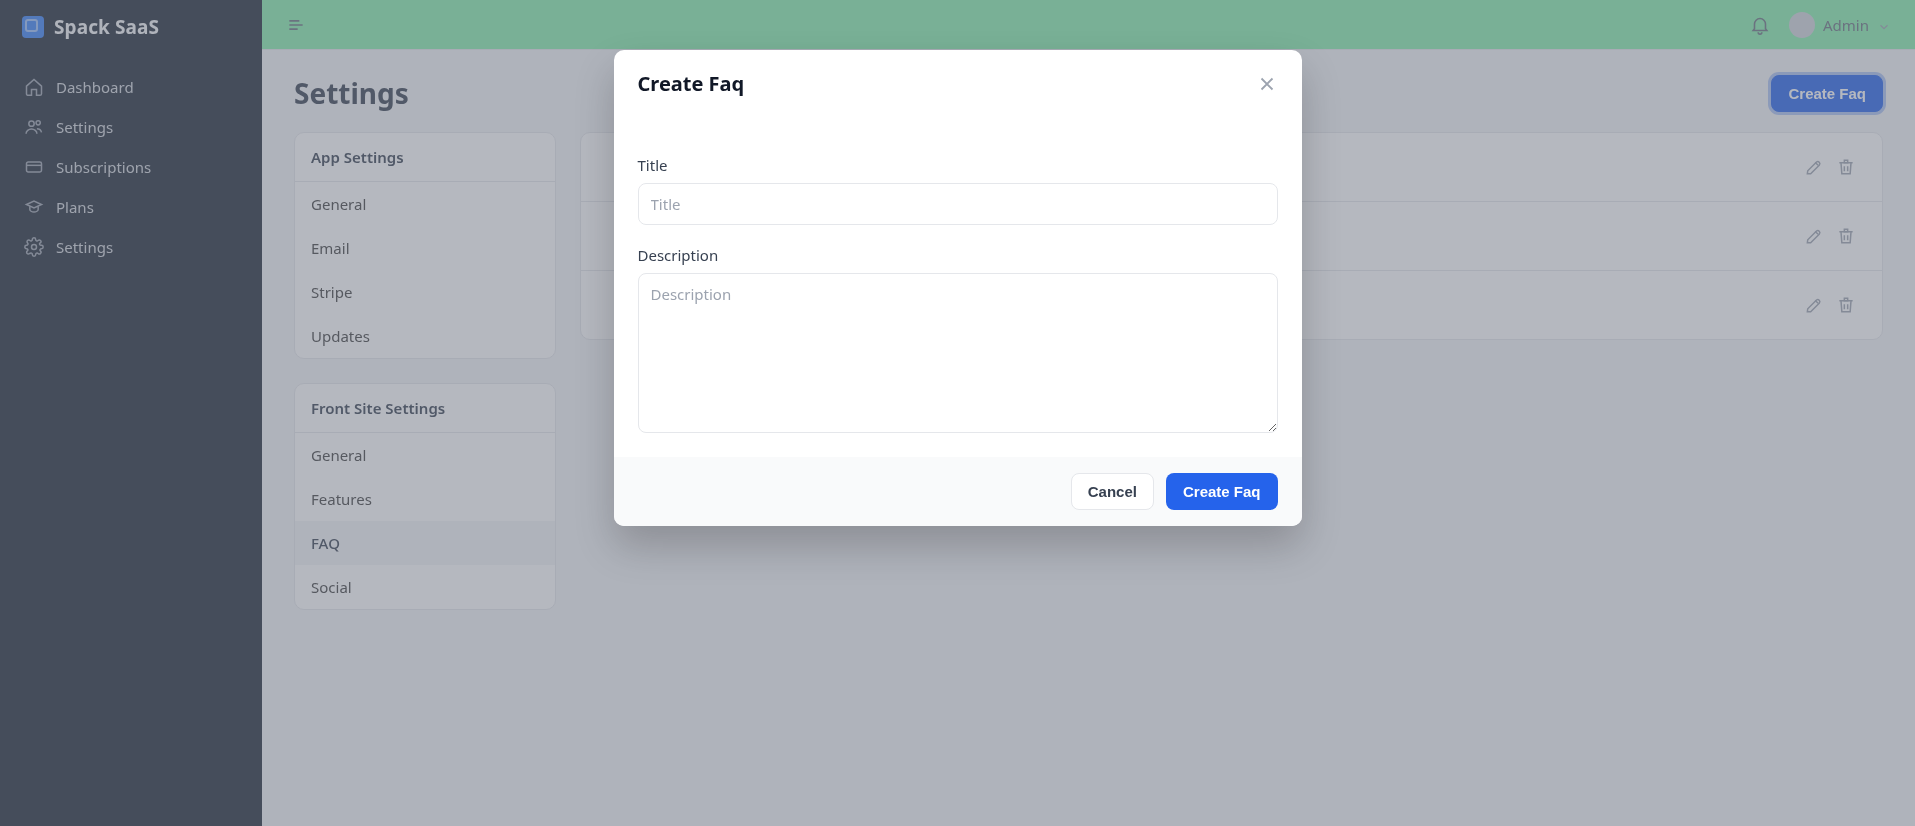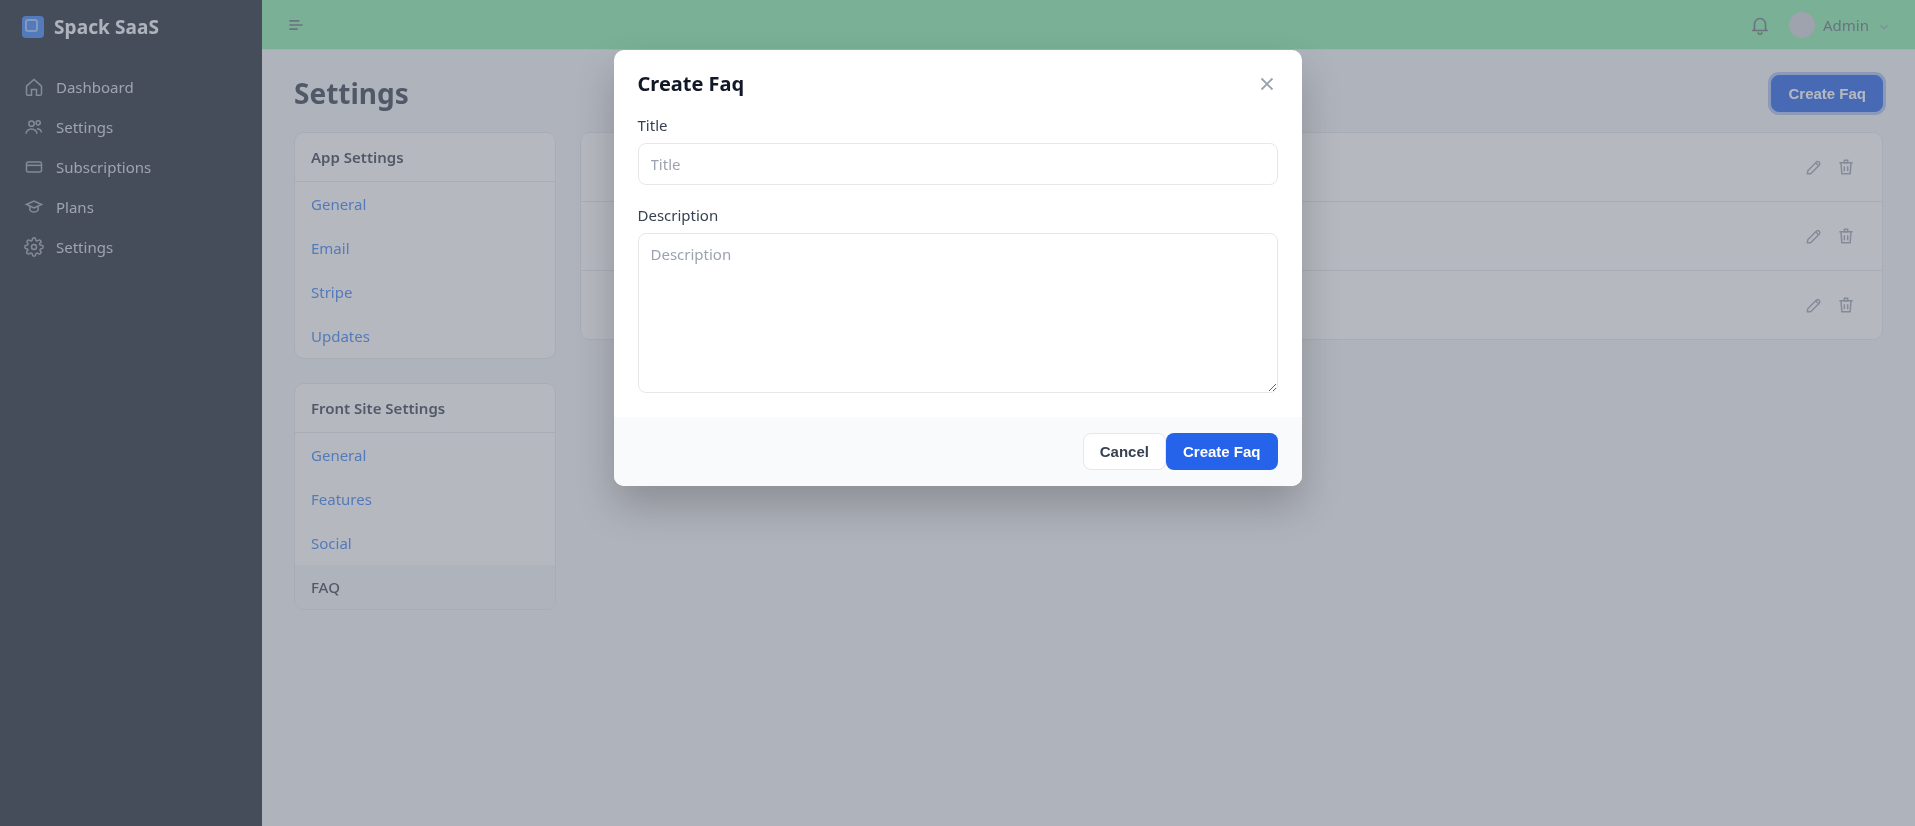--- a/index.html
+++ b/index.html
@@ -51,45 +51,45 @@
   .btn{border-radius:8px;padding:9px 16px;font-weight:600;font-size:15px;cursor:pointer;border:1px solid transparent;}
   .btn-primary{background:var(--primary);color:#fff;}
   .btn-primary.focused{box-shadow:0 0 0 3px rgba(37,99,235,0.35);border-color:var(--primary);}
   .btn-outline{background:#fff;color:#374151;border:1px solid var(--border);}
 
   .settings-body{display:flex;gap:24px;align-items:flex-start;justify-content:flex-end;}
   .settings-col{width:262px;display:flex;flex-direction:column;gap:24px;}
   .card{background:#fff;border:1px solid var(--border);border-radius:10px;overflow:hidden;}
   .card-header{padding:14px 16px;font-weight:600;color:#374151;border-bottom:1px solid var(--border);}
   .card-list{display:flex;flex-direction:column;}
-  .card-item{padding:12px 16px;color:#3b82f6;cursor:pointer;font-size:15px;}
+  .card-item{padding:12px 16px;color:#404040;cursor:pointer;font-size:15px;}
   .card-item.active{background:#f3f4f6;color:#374151;font-weight:500;}
 
   .list-area{flex:1;}
   .list-card{background:#fff;border:1px solid var(--border);border-radius:10px;overflow:hidden;}
   .list-row{display:flex;align-items:center;justify-content:flex-end;padding:24px 26px;border-bottom:1px solid var(--border);gap:14px;}
   .list-row:last-child{border-bottom:none;}
   .row-actions{display:flex;gap:12px;align-items:center;}
   .row-icon{width:20px;height:20px;color:#9ca3af;cursor:pointer;}
   .row-icon svg{width:100%;height:100%;stroke:currentColor;fill:none;stroke-width:1.8;}
 
   
   .overlay{position:fixed;inset:0;background:rgba(107,114,128,0.5);display:flex;align-items:flex-start;justify-content:center;padding-top:50px;}
   .modal{background:#fff;border-radius:10px;width:688px;box-shadow:0 20px 40px rgba(0,0,0,0.2);display:flex;flex-direction:column;overflow:hidden;}
   .modal-header{display:flex;align-items:center;justify-content:space-between;padding:20px 24px 12px 24px;}
   .modal-title{font-size:20px;font-weight:700;color:#111827;}
   .close-btn{width:22px;height:22px;color:#9ca3af;cursor:pointer;}
   .close-btn svg{width:100%;height:100%;stroke:currentColor;fill:none;stroke-width:2;}
-  .modal-body{padding:6px 24px 24px 24px;display:flex;flex-direction:column;gap:20px;}
+  .modal-body{padding:6px 24px 24px 24px;display:flex;flex-direction:column;gap:20px;margin-top:40px;}
   .form-group{display:flex;flex-direction:column;gap:8px;}
   .form-label{font-size:15px;color:#374151;}
   .form-input{border:1px solid var(--border);border-radius:8px;padding:10px 12px;font-size:15px;color:#111827;outline:none;font-family:inherit;}
   .form-input::placeholder{color:#9ca3af;}
   textarea.form-input{resize:vertical;height:160px;}
-  .modal-footer{background:#f9fafb;padding:16px 24px;display:flex;justify-content:flex-end;}
+  .modal-footer{background:#f9fafb;padding:16px 24px;display:flex;justify-content:flex-end;gap:12px;}
 </style>
 </head>
 <body>
 
 <div class="app">
 
   <aside class="sidebar">
     <div class="brand">
       <div class="brand-logo"></div>
       <div class="brand-name">Spack SaaS</div>
@@ -189,22 +189,22 @@
               <div class="card-item">Stripe</div>
               <div class="card-item">Updates</div>
             </div>
           </div>
 
           <div class="card">
             <div class="card-header">Front Site Settings</div>
             <div class="card-list">
               <div class="card-item">General</div>
               <div class="card-item">Features</div>
+              <div class="card-item active">FAQ</div>
               <div class="card-item">Social</div>
-              <div class="card-item active">FAQ</div>
             </div>
           </div>
 
         </div>
 
         <div class="list-area">
           <div class="list-card">
             <div class="list-row">
               <div class="row-actions">
                 <span class="row-icon">

